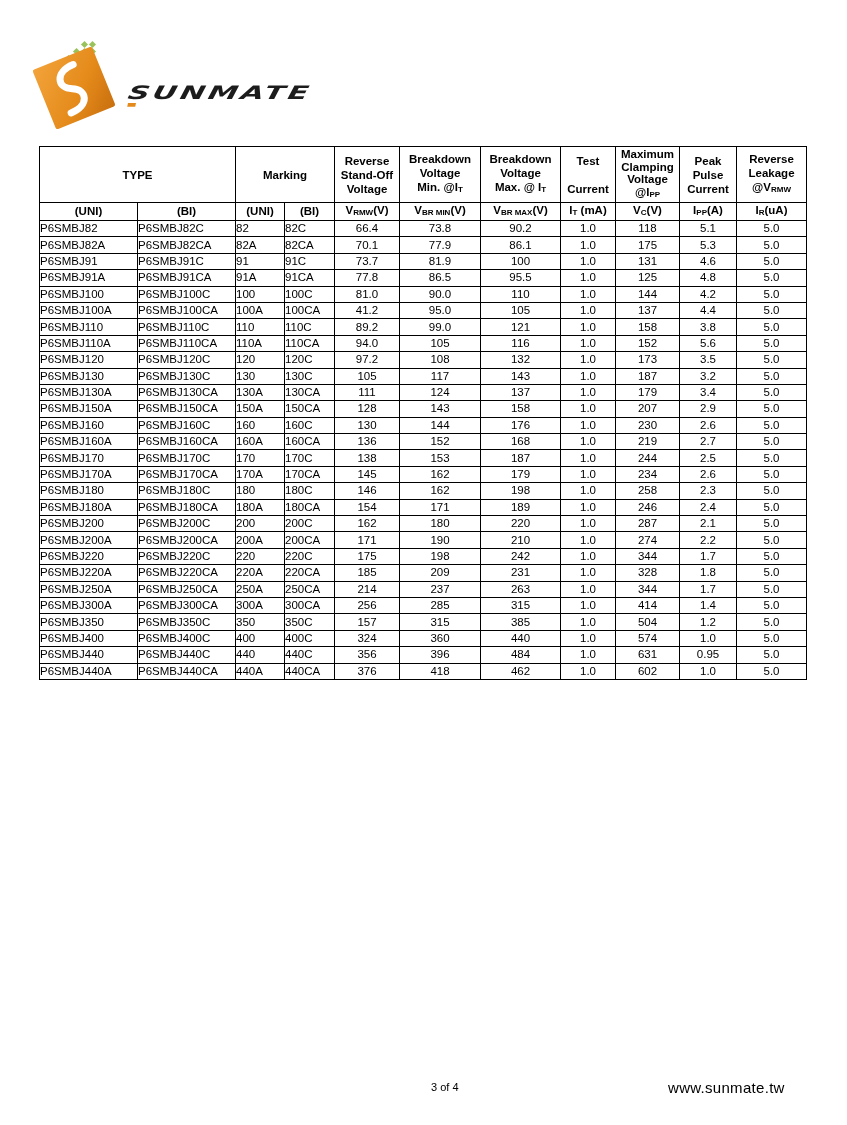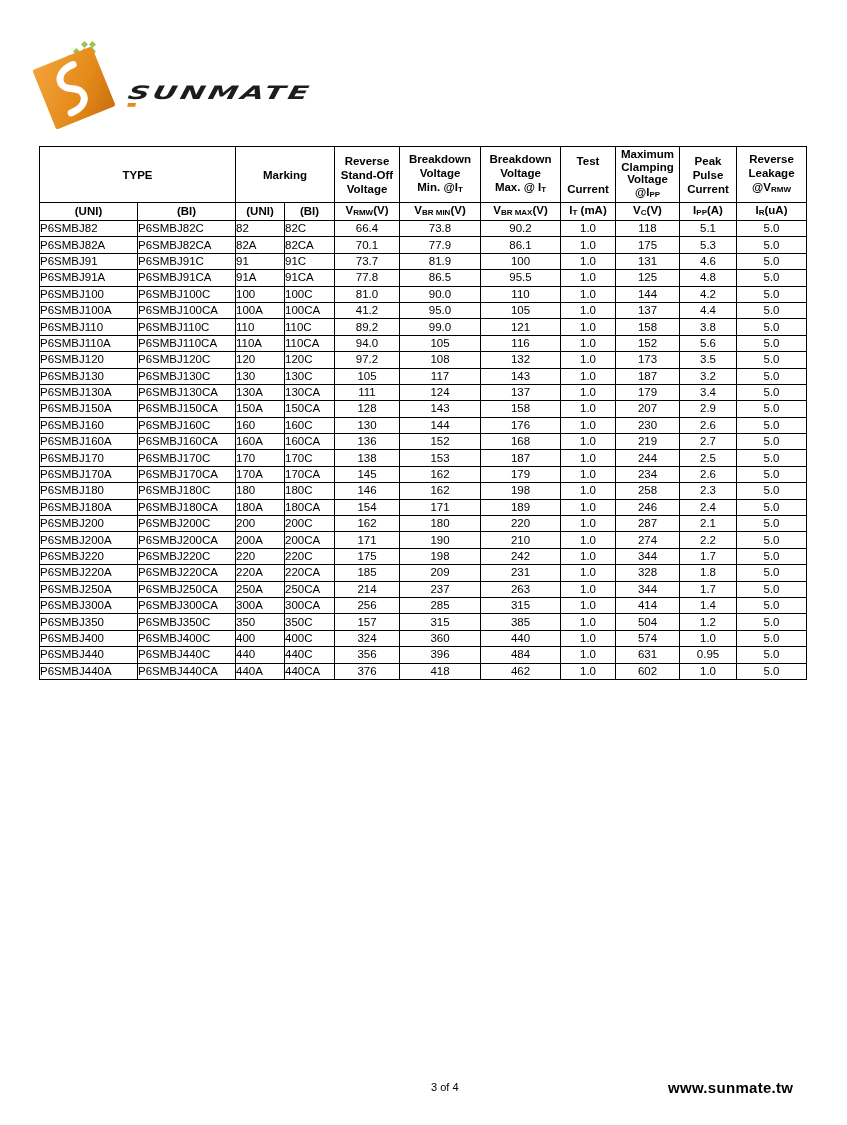--- a/index.html
+++ b/index.html
@@ -21,21 +21,21 @@
                line-height: 15px; white-space: nowrap; overflow: hidden; }
   table.spec th { font-weight: bold; text-align: center; font-size: 11.5px; }
   tr.h1 th { height: 55px; line-height: 14px; }
   tr.h2 th { height: 16px; font-size: 11.5px; }
   tr.row td { height: 15.4px; }
   td.l { text-align: left; padding-left: 7px; }
   td.c { text-align: center; }
   td.m { text-align: left; padding-left: 8px; font-size: 12.5px; }
   sub { font-size: 8px; vertical-align: -1px; }
   .foot-page { position: absolute; left: 403px; top: 1081px; font-size: 11px; margin-left: 28px; }
-  .foot-url { position: absolute; left: 668px; top: 1079px; font-size: 15px; font-weight: bold; letter-spacing: 0.3px; }
+  .foot-url { position: absolute; left: 668px; top: 1079px; font-size: 15px; font-weight: normal; letter-spacing: 0.3px; }
 </style>
 </head>
 <body>
 
 <div class="logo">
   <div class="logo-dots">
     <span style="left:2px;top:16px"></span>
       <span style="left:10px;top:16px"></span>
       <span style="left:18px;top:16px"></span>
     <span style="left:10px;top:9px"></span>

